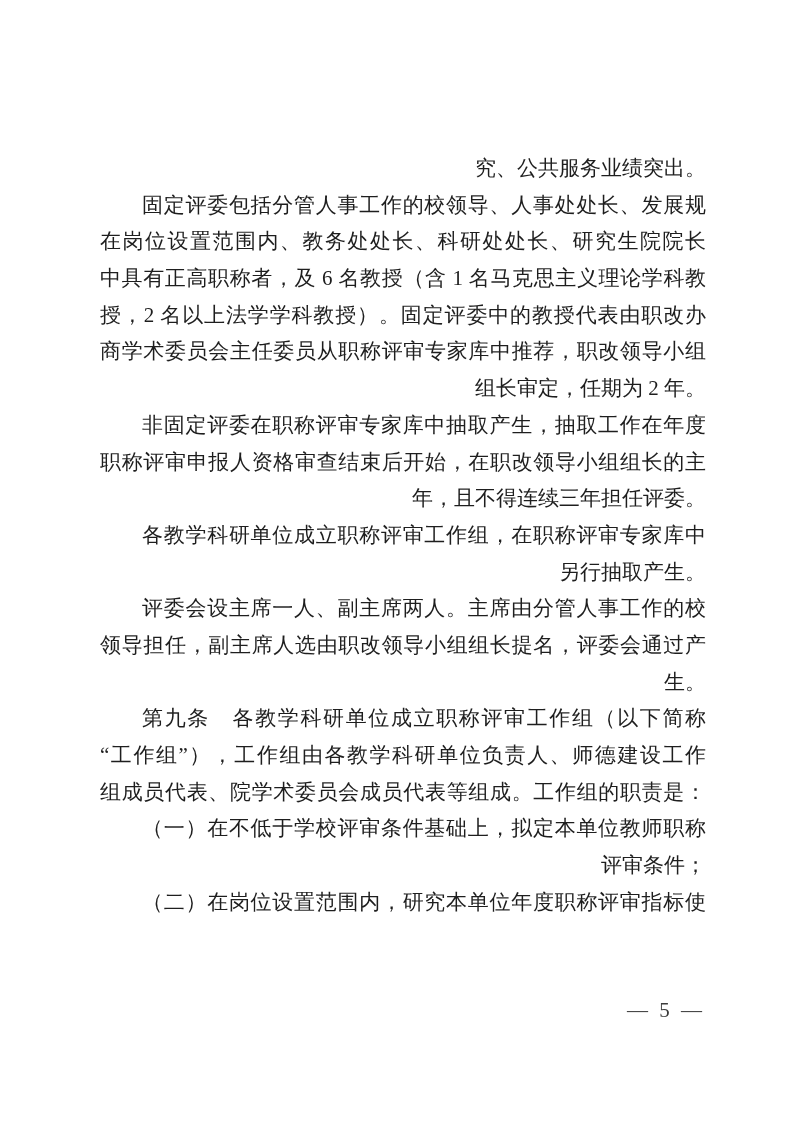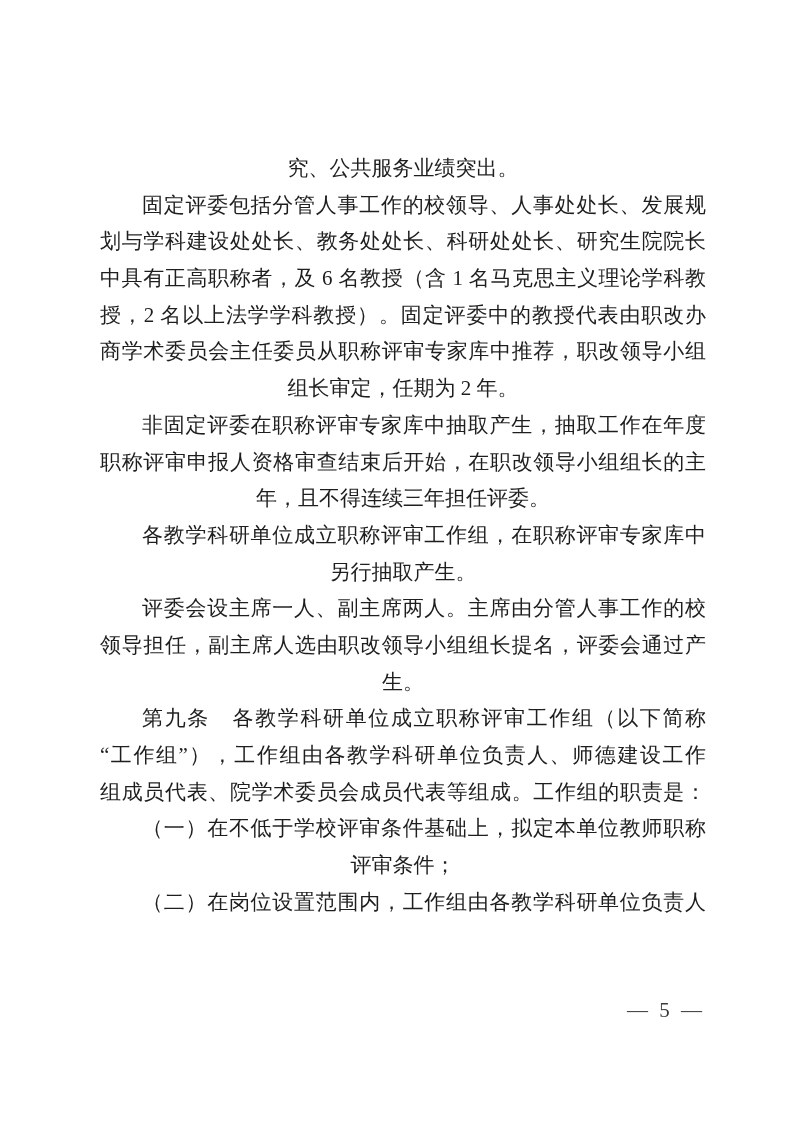--- a/index.html
+++ b/index.html
@@ -19,21 +19,21 @@
     position: absolute;
     left: 100px;
     top: 150px;
     width: 606px;
   }
   .line {
     font-size: 21px;
     line-height: 36.7px;
     height: 36.7px;
     color: #1e1e1e;
-    text-align: center;
+    text-align: right;
     white-space: normal;
   }
   .line.fill {
     text-align: justify;
     text-align-last: justify;
     -moz-text-align-last: justify;
   }
   .line.indent {
     padding-left: 42px;
   }
@@ -50,34 +50,34 @@
     letter-spacing: 3px;
   }
 </style>
 </head>
 <body>
 
 <div class="page">
   <div class="text-block">
       <div class="line"><span>究、公共服务业绩突出。</span></div>
       <div class="line indent fill"><span>固定评委包括分管人事工作的校领导、人事处处长、发展规</span></div>
-      <div class="line fill"><span>划与学科建设处处长、教务处处长、科研处处长、研究生院院长</span></div>
+      <div class="line fill"><span>在岗位设置范围内、教务处处长、科研处处长、研究生院院长</span></div>
       <div class="line fill"><span>中具有正高职称者，及 6 名教授（含 1 名马克思主义理论学科教</span></div>
       <div class="line fill"><span>授，2 名以上法学学科教授）。固定评委中的教授代表由职改办</span></div>
       <div class="line fill"><span>商学术委员会主任委员从职称评审专家库中推荐，职改领导小组</span></div>
       <div class="line"><span>组长审定，任期为 2 年。</span></div>
       <div class="line indent fill"><span>非固定评委在职称评审专家库中抽取产生，抽取工作在年度</span></div>
       <div class="line fill"><span>职称评审申报人资格审查结束后开始，在职改领导小组组长的主</span></div>
       <div class="line"><span>年，且不得连续三年担任评委。</span></div>
       <div class="line indent fill"><span>各教学科研单位成立职称评审工作组，在职称评审专家库中</span></div>
       <div class="line"><span>另行抽取产生。</span></div>
       <div class="line indent fill"><span>评委会设主席一人、副主席两人。主席由分管人事工作的校</span></div>
       <div class="line fill"><span>领导担任，副主席人选由职改领导小组组长提名，评委会通过产</span></div>
       <div class="line"><span>生。</span></div>
       <div class="line indent fill"><span class="bold">第九条</span><span>　各教学科研单位成立职称评审工作组（以下简称</span></div>
       <div class="line fill"><span>“工作组”），工作组由各教学科研单位负责人、师德建设工作</span></div>
       <div class="line fill"><span>组成员代表、院学术委员会成员代表等组成。工作组的职责是：</span></div>
       <div class="line indent fill"><span>（一）在不低于学校评审条件基础上，拟定本单位教师职称</span></div>
       <div class="line"><span>评审条件；</span></div>
-      <div class="line indent fill"><span>（二）在岗位设置范围内，工作组由各教学科研单位负责人</span></div>
+      <div class="line indent fill"><span>（二）在岗位设置范围内，研究本单位年度职称评审指标使</span></div>
     </div>
   <div class="page-number">— 5 —</div>
 </div>
 
 </body></html>

